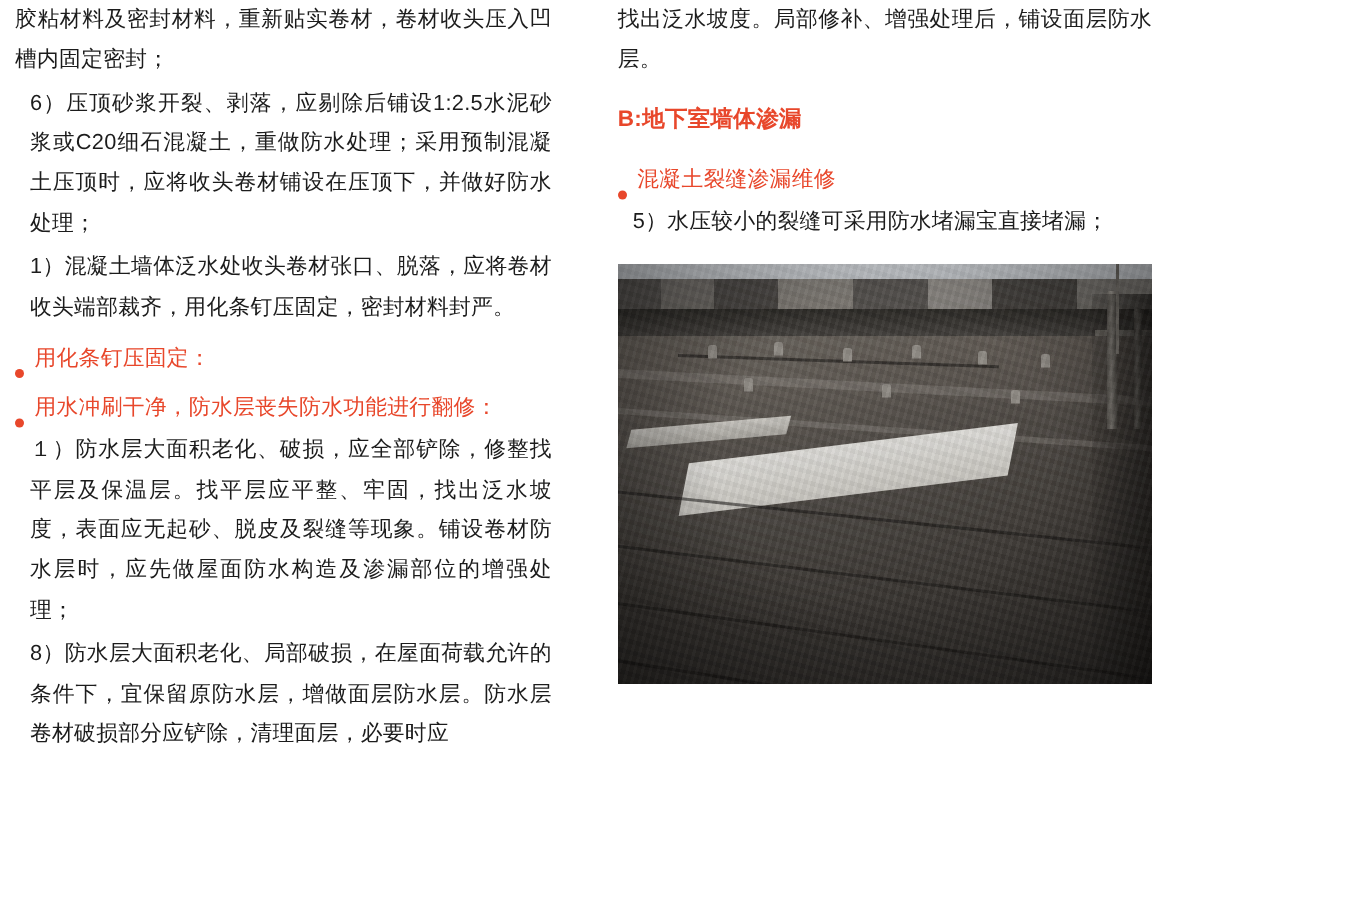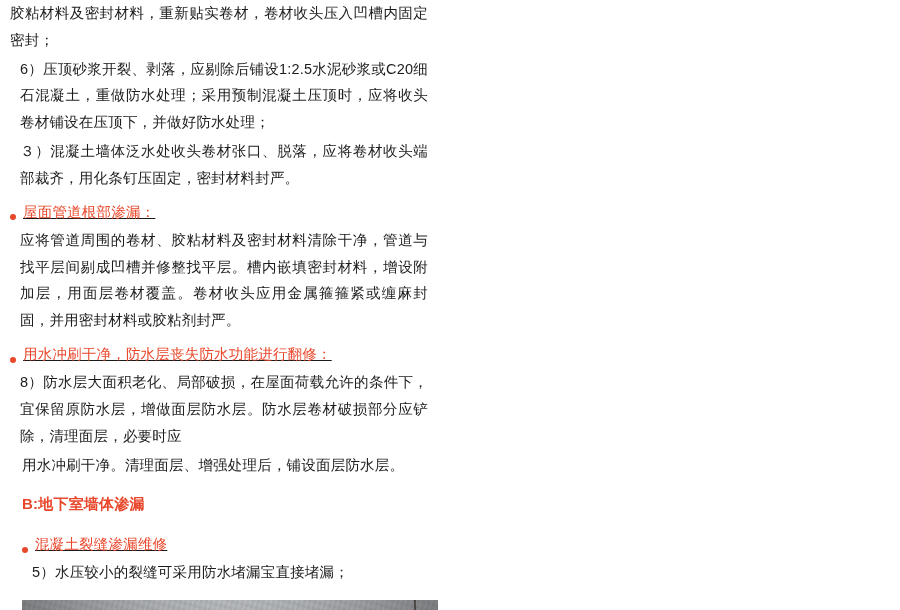--- a/index.html
+++ b/index.html
@@ -13,21 +13,21 @@
     font-family: "Liberation Sans", "DejaVu Sans", sans-serif;
     color: #1a1a1a;
     overflow: hidden;
   }
   .page {
     position: relative;
     width: 780px;
     height: 610px;
     box-sizing: border-box;
     display: flex;
-    flex-direction: column;
+    flex-direction: row;
   }
   .column {
     box-sizing: border-box;
     width: 450px;
     height: 610px;
     padding: 0 18px 0 0;
     position: relative;
   }
   .col-left {
     padding-left: 10px;
@@ -43,24 +43,23 @@
     text-align: justify;
     margin: 0 0 2px 0;
     color: #1c1c1c;
     letter-spacing: 0.2px;
   }
   .para.hang {
     padding-left: 10px;
   }
   .bullet-head {
     display: flex;
-    align-items: center;
+    align-items: flex-end;
     gap: 7px;
     margin: 7px 0 2px 0;
-    text-decoration: underline;
   }
   .bullet-dot {
     flex: 0 0 auto;
     width: 6px;
     height: 6px;
     border-radius: 50%;
     background: #e8472b;
     margin-top: 11px;
   }
   .bullet-text {
@@ -224,42 +223,42 @@
 <body>
 
 <div class="page">
 
   <div class="column col-left">
 
     <p class="para">胶粘材料及密封材料，重新贴实卷材，卷材收头压入凹槽内固定密封；</p>
 
     <p class="para hang">6）压顶砂浆开裂、剥落，应剔除后铺设1:2.5水泥砂浆或C20细石混凝土，重做防水处理；采用预制混凝土压顶时，应将收头卷材铺设在压顶下，并做好防水处理；</p>
 
-    <p class="para hang">３）混凝土墙体泛水处收头卷材张口、脱落，应将卷材收头端部裁齐，用化条钉压固定，密封材料封严。</p>
+    <p class="para hang">1）混凝土墙体泛水处收头卷材张口、脱落，应将卷材收头端部裁齐，用化条钉压固定，密封材料封严。</p>
 
     <div class="bullet-head">
       <span class="bullet-dot"></span>
-      <span class="bullet-text">屋面管道根部渗漏：</span>
+      <span class="bullet-text">用化条钉压固定：</span>
     </div>
 
-    <p class="para hang">应将管道周围的卷材、胶粘材料及密封材料清除干净，管道与找平层间剔成凹槽并修整找平层。槽内嵌填密封材料，增设附加层，用面层卷材覆盖。卷材收头应用金属箍箍紧或缠麻封固，并用密封材料或胶粘剂封严。</p>
 
     <div class="bullet-head">
       <span class="bullet-dot"></span>
       <span class="bullet-text">用水冲刷干净，防水层丧失防水功能进行翻修：</span>
     </div>
 
+    <p class="para hang">１）防水层大面积老化、破损，应全部铲除，修整找平层及保温层。找平层应平整、牢固，找出泛水坡度，表面应无起砂、脱皮及裂缝等现象。铺设卷材防水层时，应先做屋面防水构造及渗漏部位的增强处理；</p>
 
     <p class="para hang">8）防水层大面积老化、局部破损，在屋面荷载允许的条件下，宜保留原防水层，增做面层防水层。防水层卷材破损部分应铲除，清理面层，必要时应</p>
 
   </div>
 
   <div class="column col-right">
 
-    <p class="para">用水冲刷干净。清理面层、增强处理后，铺设面层防水层。</p>
+    <p class="para">找出泛水坡度。局部修补、增强处理后，铺设面层防水层。</p>
 
     <h2 class="section-title">B:地下室墙体渗漏</h2>
 
     <div class="bullet-head">
       <span class="bullet-dot"></span>
       <span class="bullet-text">混凝土裂缝渗漏维修</span>
     </div>
 
     <p class="para hang">5）水压较小的裂缝可采用防水堵漏宝直接堵漏；</p>
 

